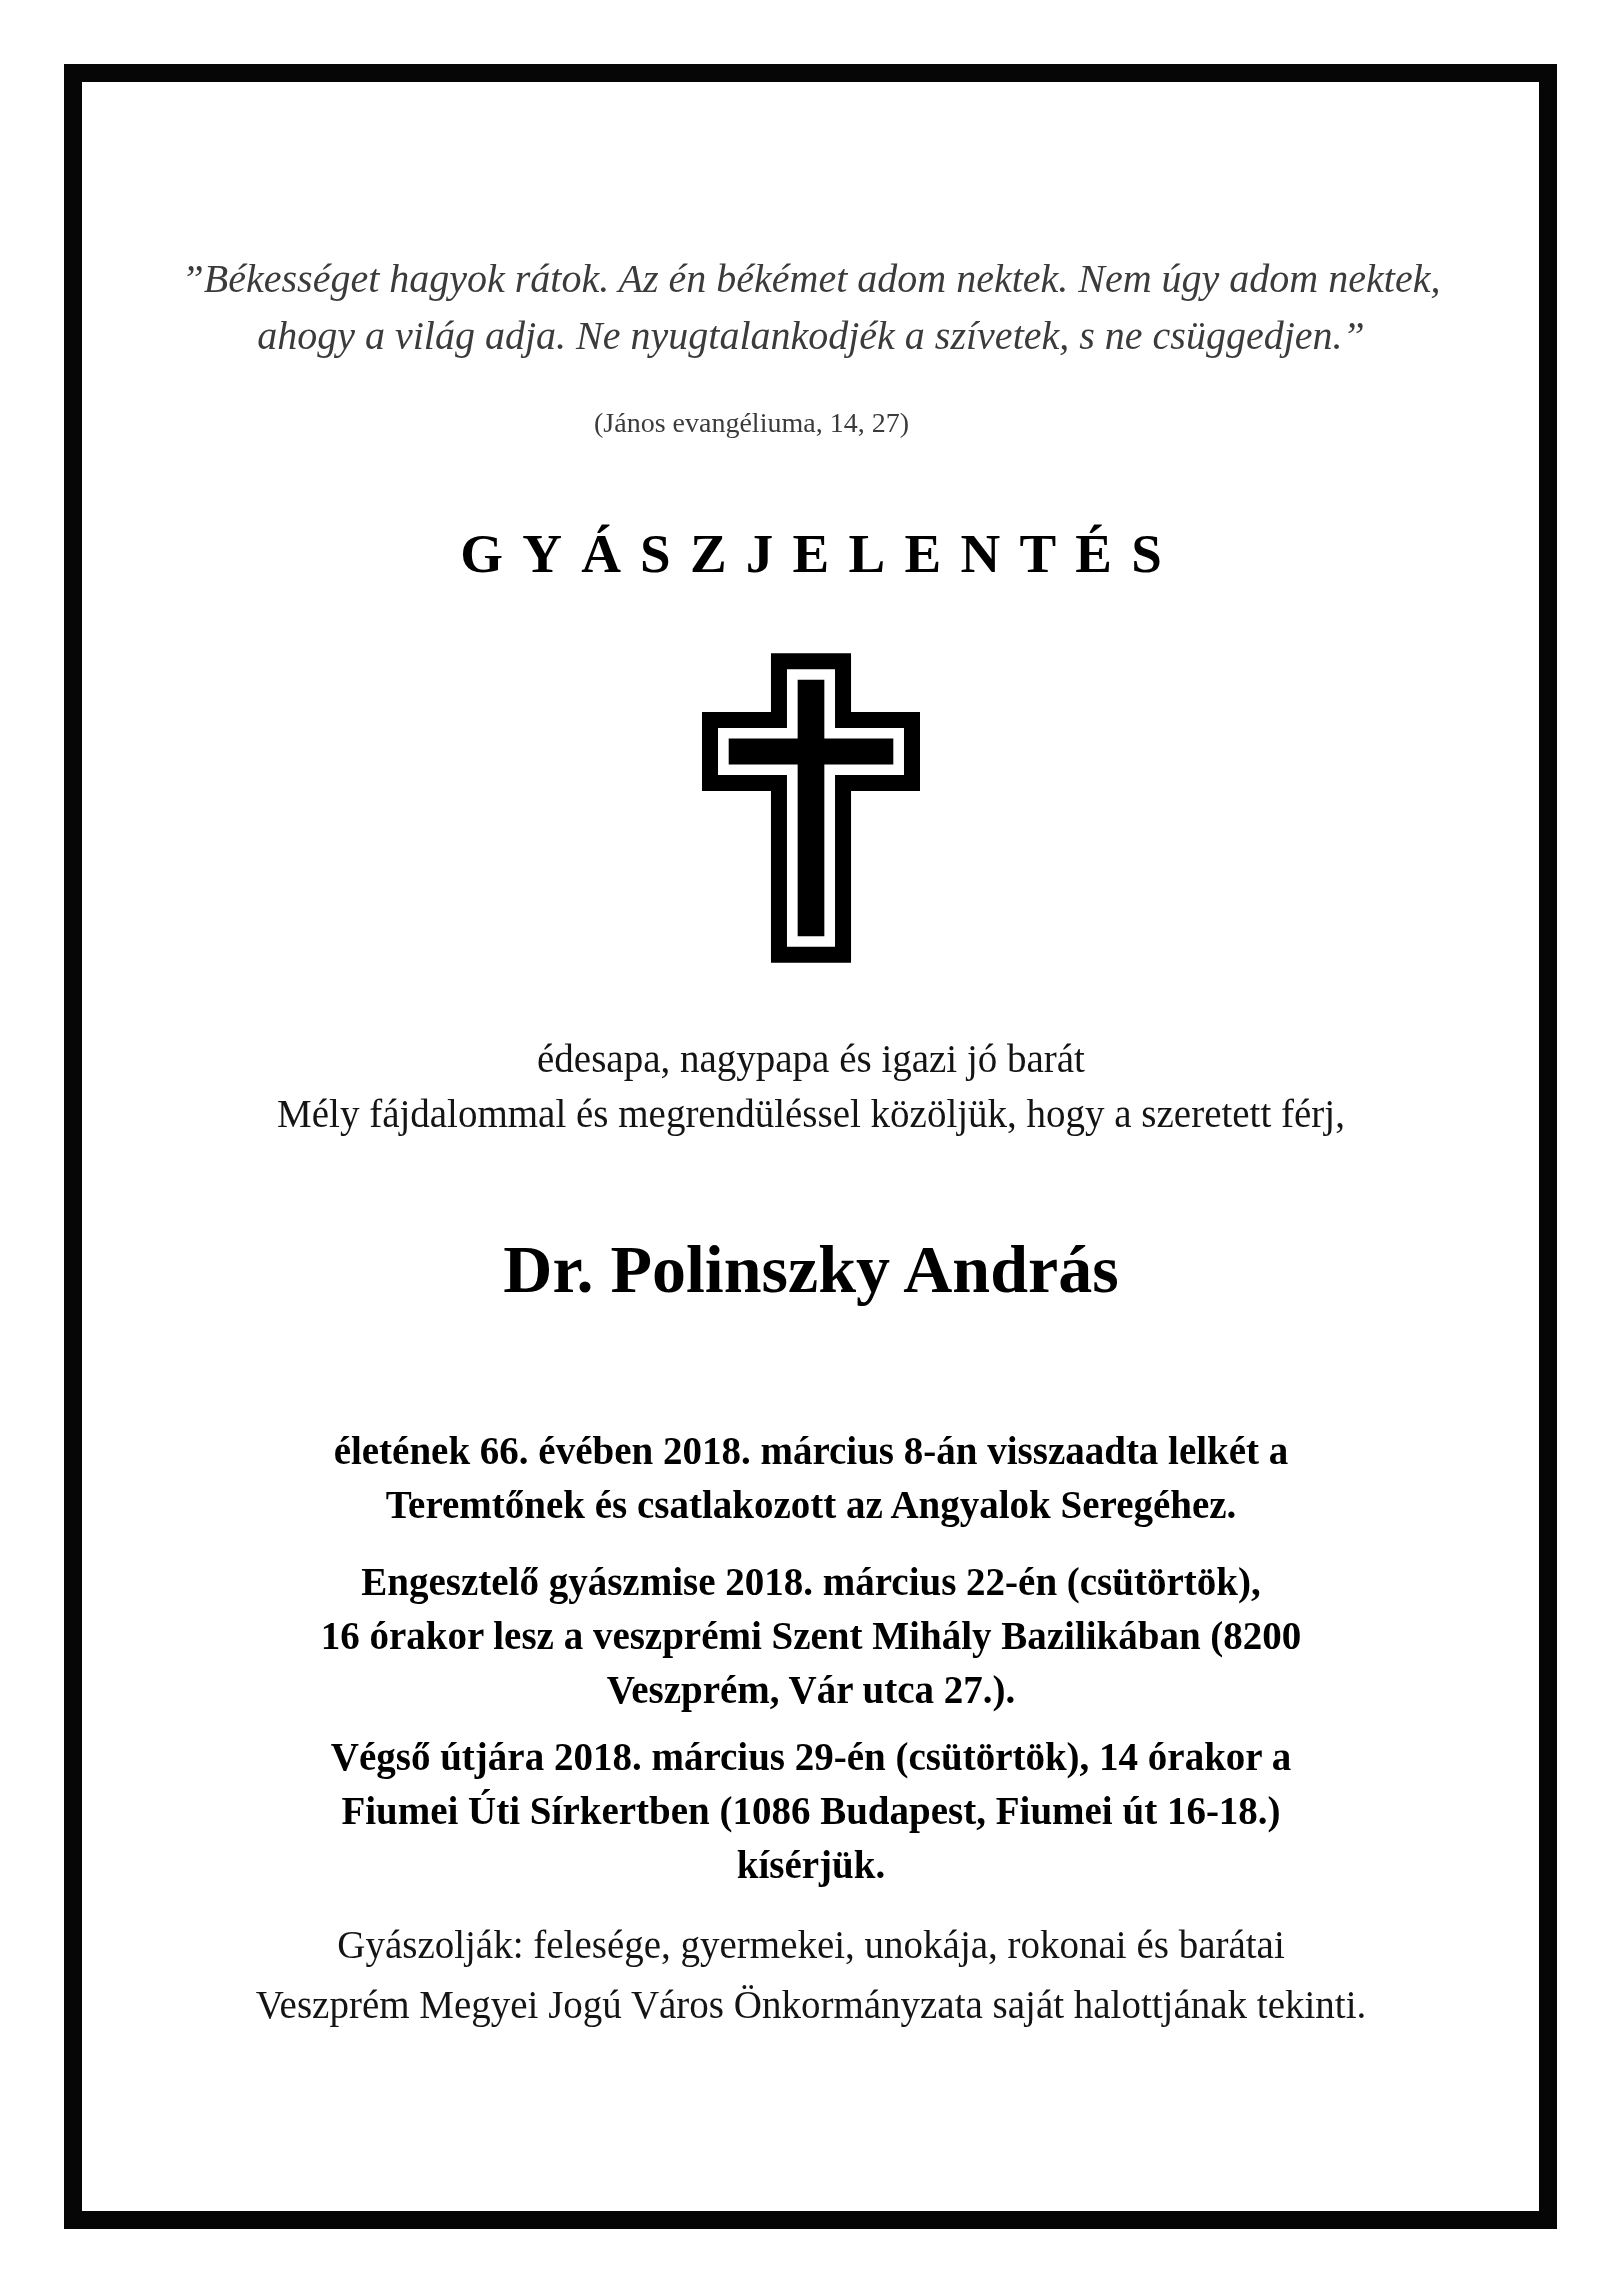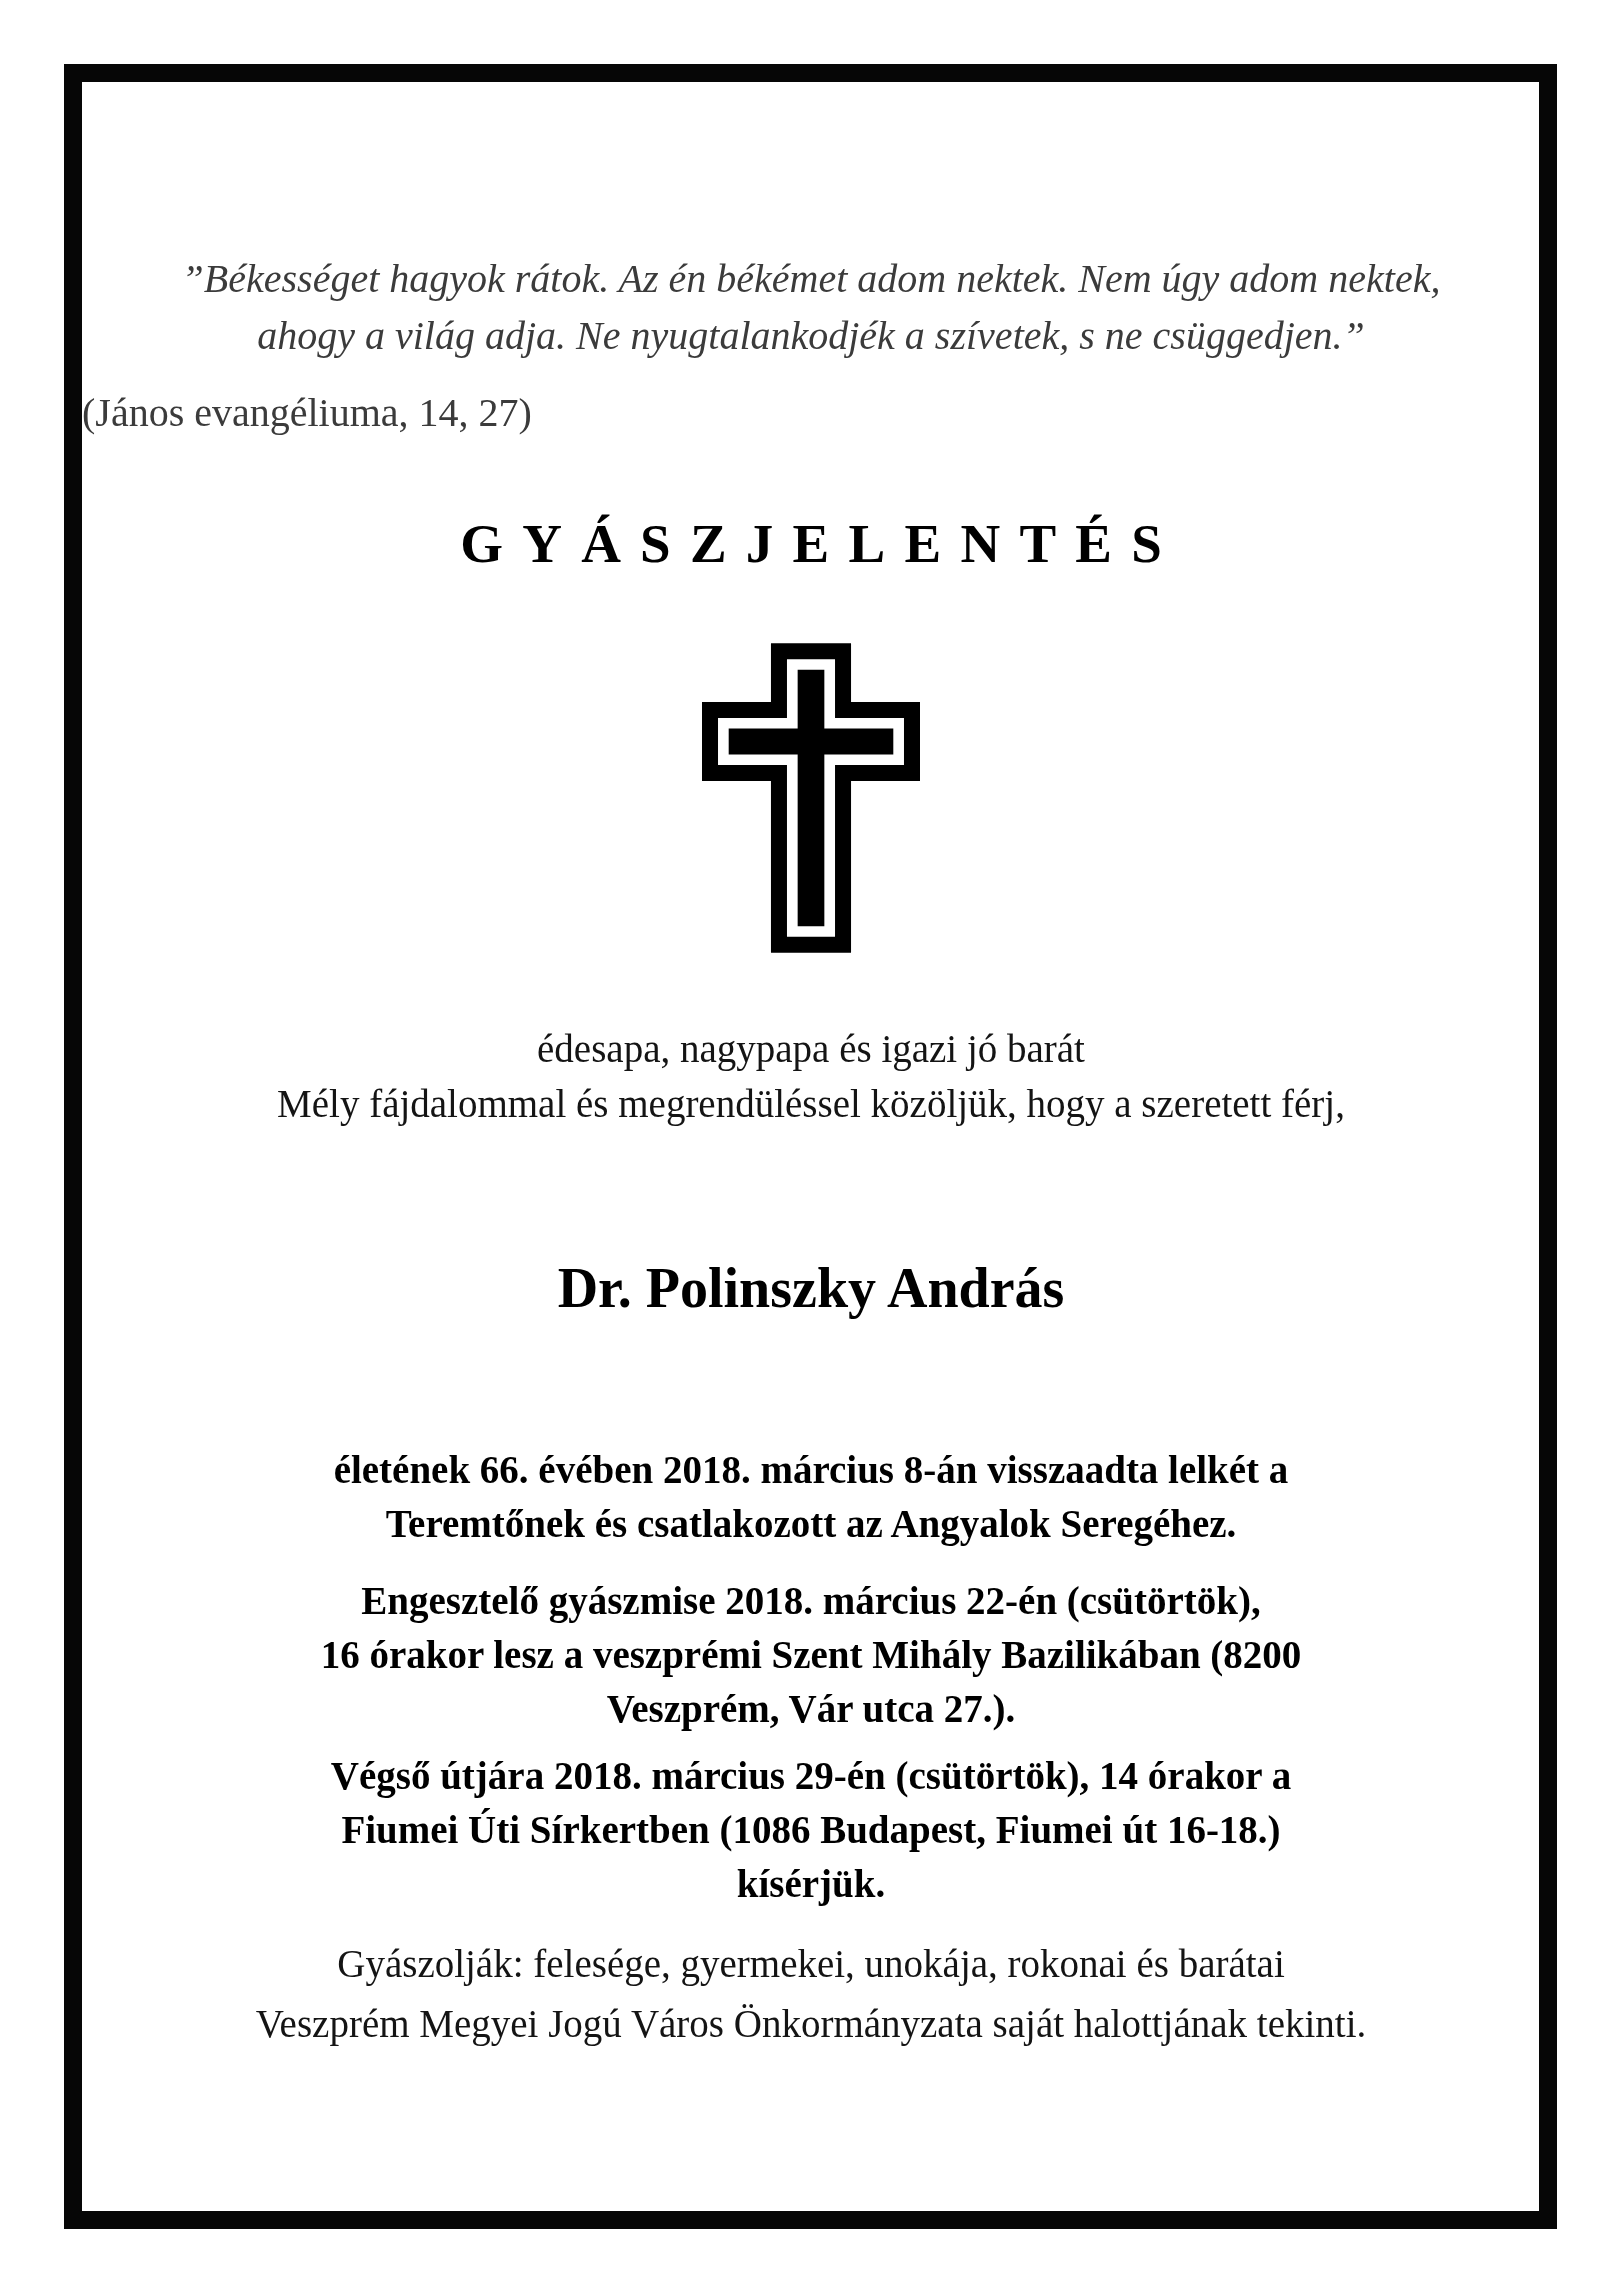--- a/index.html
+++ b/index.html
@@ -36,25 +36,25 @@
     color: #141414;
   }
   .quote {
     margin-top: 168px;
     font-size: 40px;
     line-height: 57px;
     font-style: italic;
     color: #3b3b3b;
   }
   .attribution {
-    margin-top: 24px;
-    font-size: 40px;
+    margin-top: 34px;
+    font-size: 28px;
     line-height: 50px;
     color: #3b3b3b;
-    text-align: left;
+    text-align: center;
     padding-right: 119px;
   }
   .title {
     margin: 75px 0 0 0;
     font-size: 55px;
     line-height: 62px;
     font-weight: bold;
     letter-spacing: 0.35em;
     padding-left: 0.35em;
     color: #000000;
@@ -68,22 +68,22 @@
     width: 218px;
     height: 310px;
   }
   .intro {
     margin-top: 68px;
     font-size: 39px;
     line-height: 55px;
     color: #141414;
   }
   .name {
-    margin-top: 116px;
-    font-size: 56px;
+    margin-top: 87px;
+    font-size: 68px;
     line-height: 82px;
     font-weight: bold;
     color: #000000;
   }
   .para {
     font-size: 39px;
     line-height: 55px;
     color: #141414;
     text-align: center;
   }

